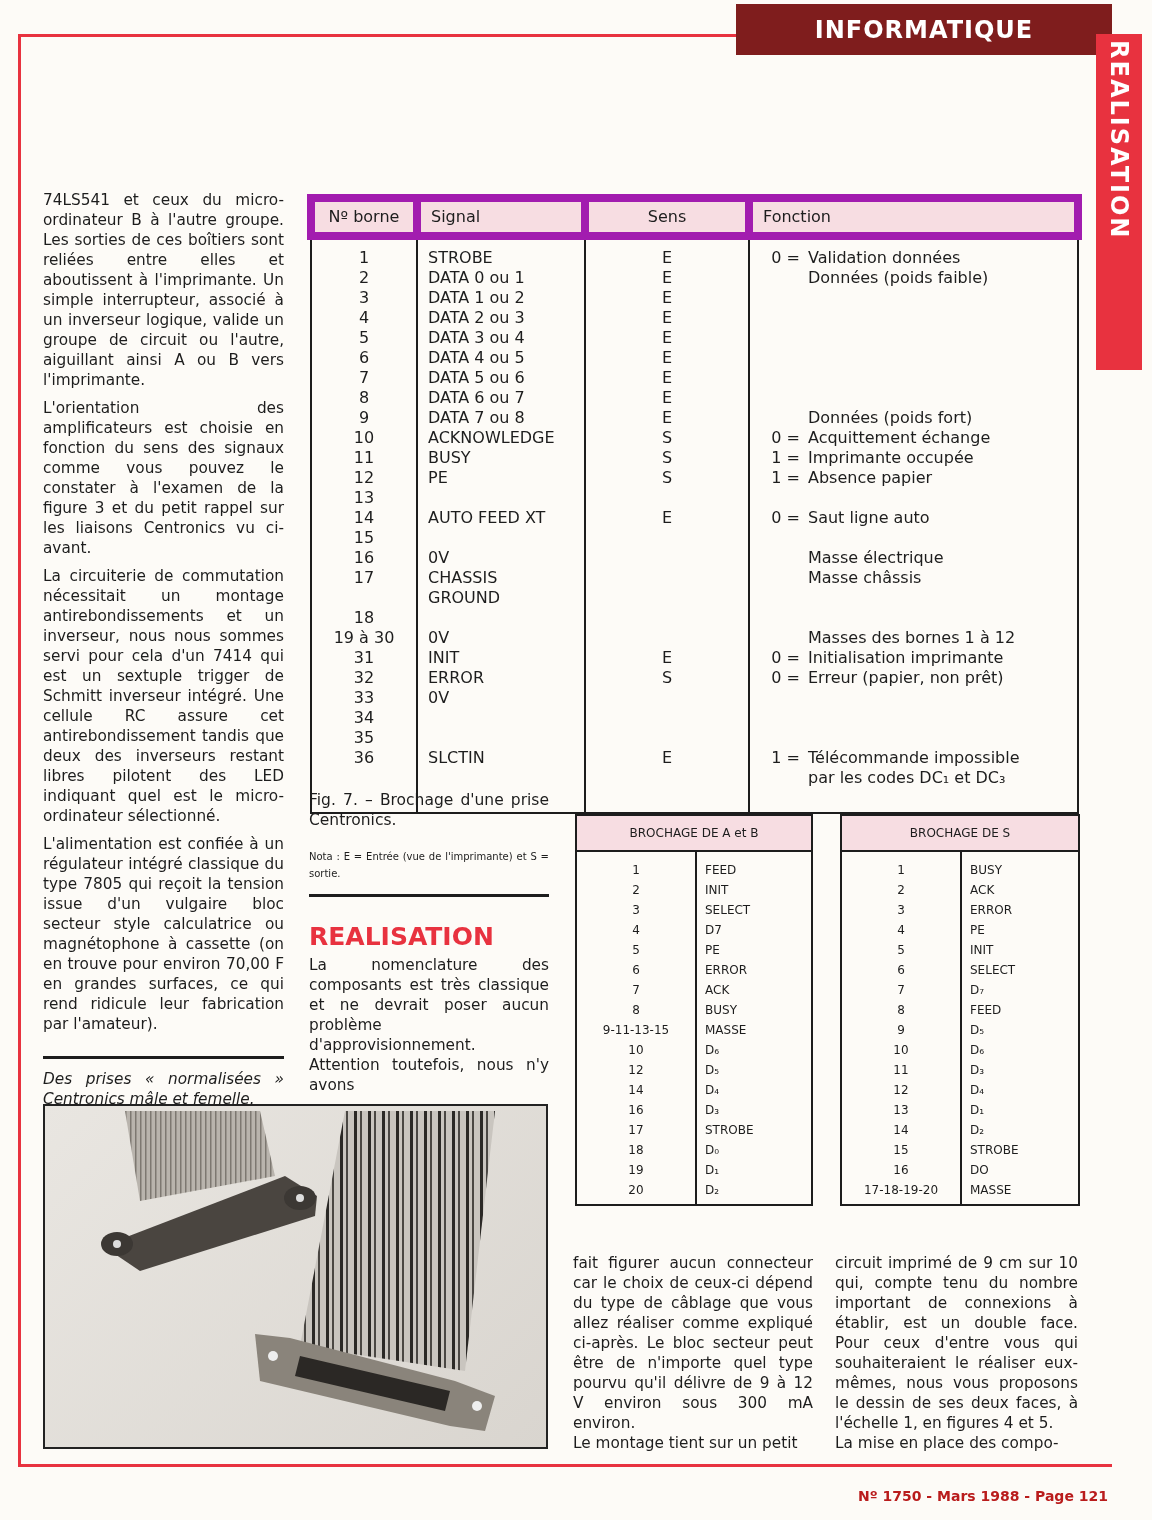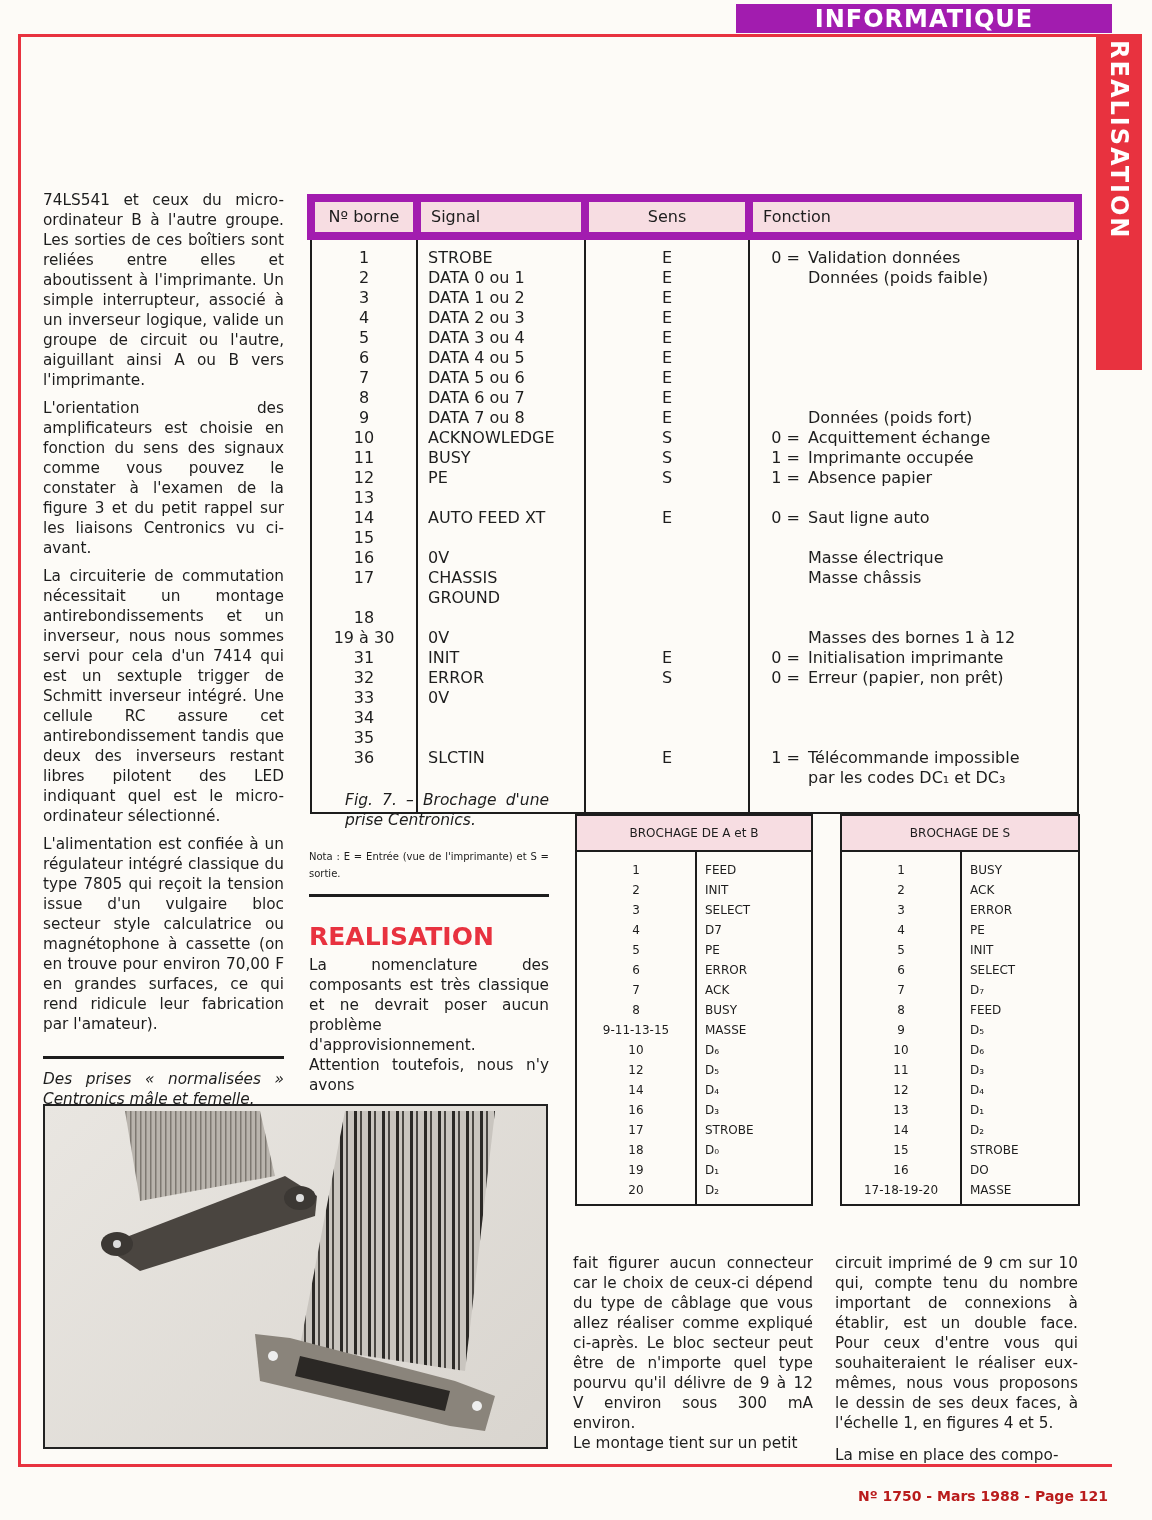--- a/index.html
+++ b/index.html
@@ -3,21 +3,21 @@
 <meta charset="utf-8">
 <style>
   * { box-sizing: border-box; margin: 0; padding: 0; }
   html, body { width: 1152px; height: 1520px; background: #fdfbf7; overflow: hidden; }
   body { position: relative; font-family: "DejaVu Sans", sans-serif; color: #1d1d1d; }
 
   .frame { position: absolute; left: 18px; top: 34px; width: 1094px; height: 1430px;
            border-left: 3px solid #e8323f; border-top: 3px solid #e8323f; }
   .frame-bottom { position: absolute; left: 18px; top: 1464px; width: 1094px; height: 3px; background: #e8323f; }
 
-  .banner { position: absolute; left: 736px; top: 4px; width: 376px; height: 29px; background: #a21caf;
+  .banner { position: absolute; left: 736px; top: 4px; width: 376px; height: 51px; background: #7f1d1d;
             color: #fff; font-family: "DejaVu Sans", sans-serif; font-weight: bold; font-size: 24px;
             letter-spacing: 1px; display: flex; align-items: center; justify-content: center; }
   .side-tab { position: absolute; left: 1096px; top: 34px; width: 46px; height: 336px; background: #e8323f;
               color: #fff; font-weight: bold; font-size: 24px; letter-spacing: 2px;
               writing-mode: vertical-rl; display: flex; align-items: center; justify-content: flex-start;
               padding-top: 6px; }
 
   .col { position: absolute; font-size: 15.3px; line-height: 20px; text-align: justify; }
   .col p { margin-bottom: 8px; }
   .col1 { left: 43px; top: 190px; width: 241px; }
@@ -31,21 +31,21 @@
                   border: 8px solid #a21caf; padding: 0 10px; }
   .pin-table td { border-left: 2px solid #1d1d1d; border-right: 2px solid #1d1d1d; vertical-align: top; padding: 0 10px; }
   .pin-table tbody tr:first-child td { padding-top: 8px; }
   .pin-table tbody tr:last-child td { padding-bottom: 24px; }
   .c-num { text-align: center; width: 106px; }
   .c-sig { width: 168px; }
   .c-sens { text-align: center; width: 164px; }
   .fval { display: inline-block; width: 40px; text-align: right; margin-right: 8px; }
 
   .col2 { left: 309px; top: 790px; width: 240px; }
-  .fig-cap { font-style: italic; font-size: 15.5px; line-height: 20px; margin-left: 36px; }
+  .fig-cap { font-size: 15.5px; line-height: 20px; }
   .nota { font-size: 10px; line-height: 17px; margin-top: 18px; }
   .heading { color: #e8323f; font-weight: bold; font-size: 25px; margin-top: 30px; margin-bottom: 8px; letter-spacing: 0px; }
 
   .bro { position: absolute; border: 2px solid #1d1d1d; font-size: 12px; line-height: 20px; }
   .bro th { background: #f7dde2; font-weight: normal; height: 36px; border-bottom: 2px solid #1d1d1d; text-align: center; }
   .bro td { vertical-align: top; padding: 0 8px; }
   .bro tbody tr:first-child td { padding-top: 8px; }
   .bro tbody tr:last-child td { padding-bottom: 4px; }
   .bro td.bn { text-align: center; border-right: 2px solid #1d1d1d; width: 120px; }
   .bro-ab { left: 575px; top: 814px; width: 238px; }
@@ -435,17 +435,17 @@
     <circle cx="228" cy="250" r="5" fill="#eee"></circle>
       <circle cx="432" cy="300" r="5" fill="#eee"></circle>
   </svg>
 </div>
 
 <div class="col col3">
   <p style="margin-bottom:0">fait figurer aucun connecteur car le choix de ceux-ci dépend du type de câblage que vous allez réaliser comme expliqué ci-après. Le bloc secteur peut être de n'importe quel type pourvu qu'il délivre de 9 à 12 V environ sous 300 mA environ.</p>
   <p>Le montage tient sur un petit</p>
 </div>
 <div class="col col4">
-  <p style="margin-bottom:12px">circuit imprimé de 9 cm sur 10 qui, compte tenu du nombre important de connexions à établir, est un double face. Pour ceux d'entre vous qui souhaiteraient le réaliser eux-mêmes, nous vous proposons le dessin de ses deux faces, à l'échelle 1, en figures 4 et 5.</p>
+  <p style="margin-bottom:0">circuit imprimé de 9 cm sur 10 qui, compte tenu du nombre important de connexions à établir, est un double face. Pour ceux d'entre vous qui souhaiteraient le réaliser eux-mêmes, nous vous proposons le dessin de ses deux faces, à l'échelle 1, en figures 4 et 5.</p>
   <p>La mise en place des compo-</p>
 </div>
 
 <div class="footer">Nº 1750 - Mars 1988 - Page 121</div>
 
 </body></html>

